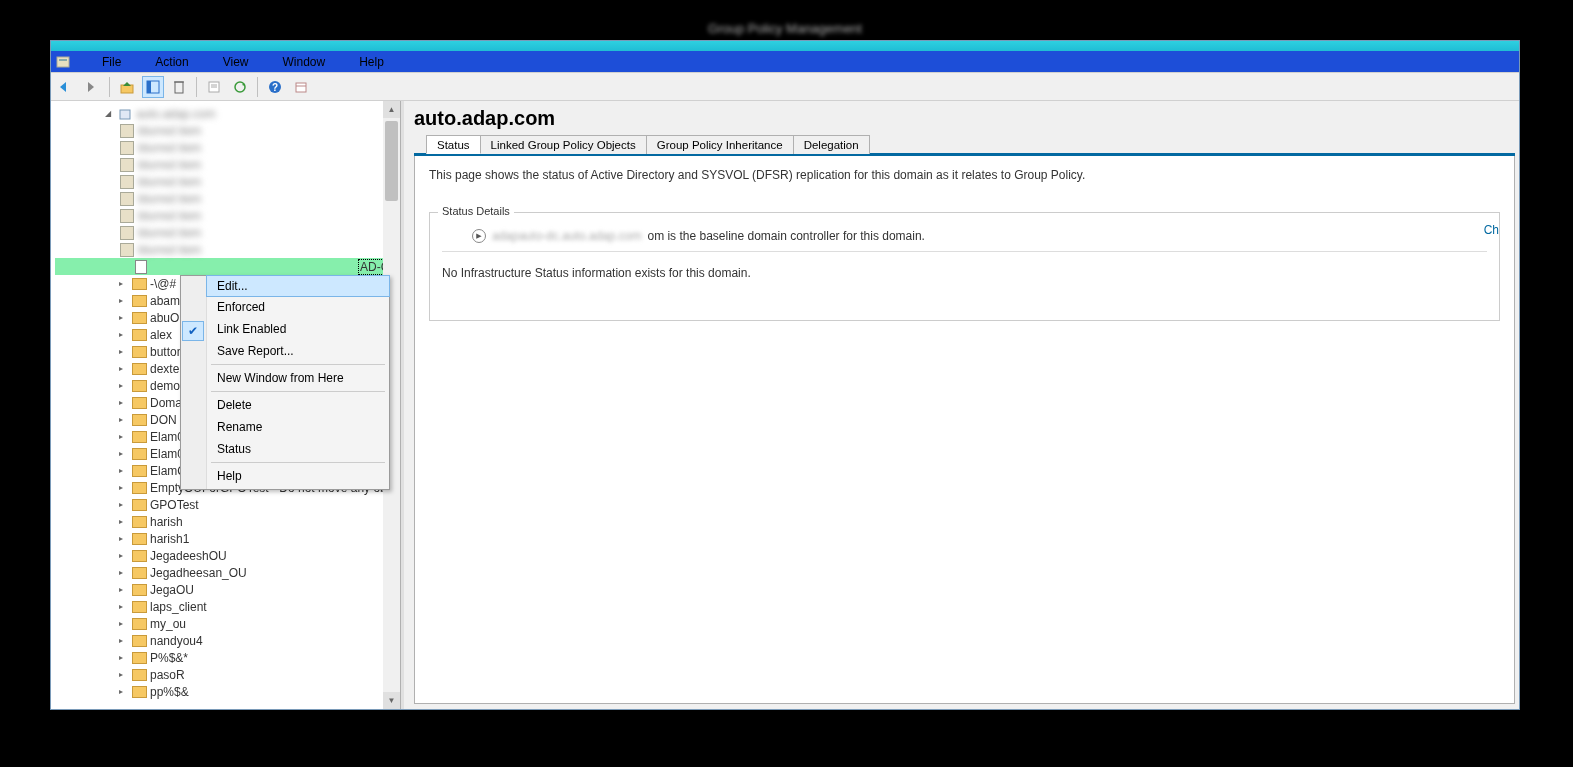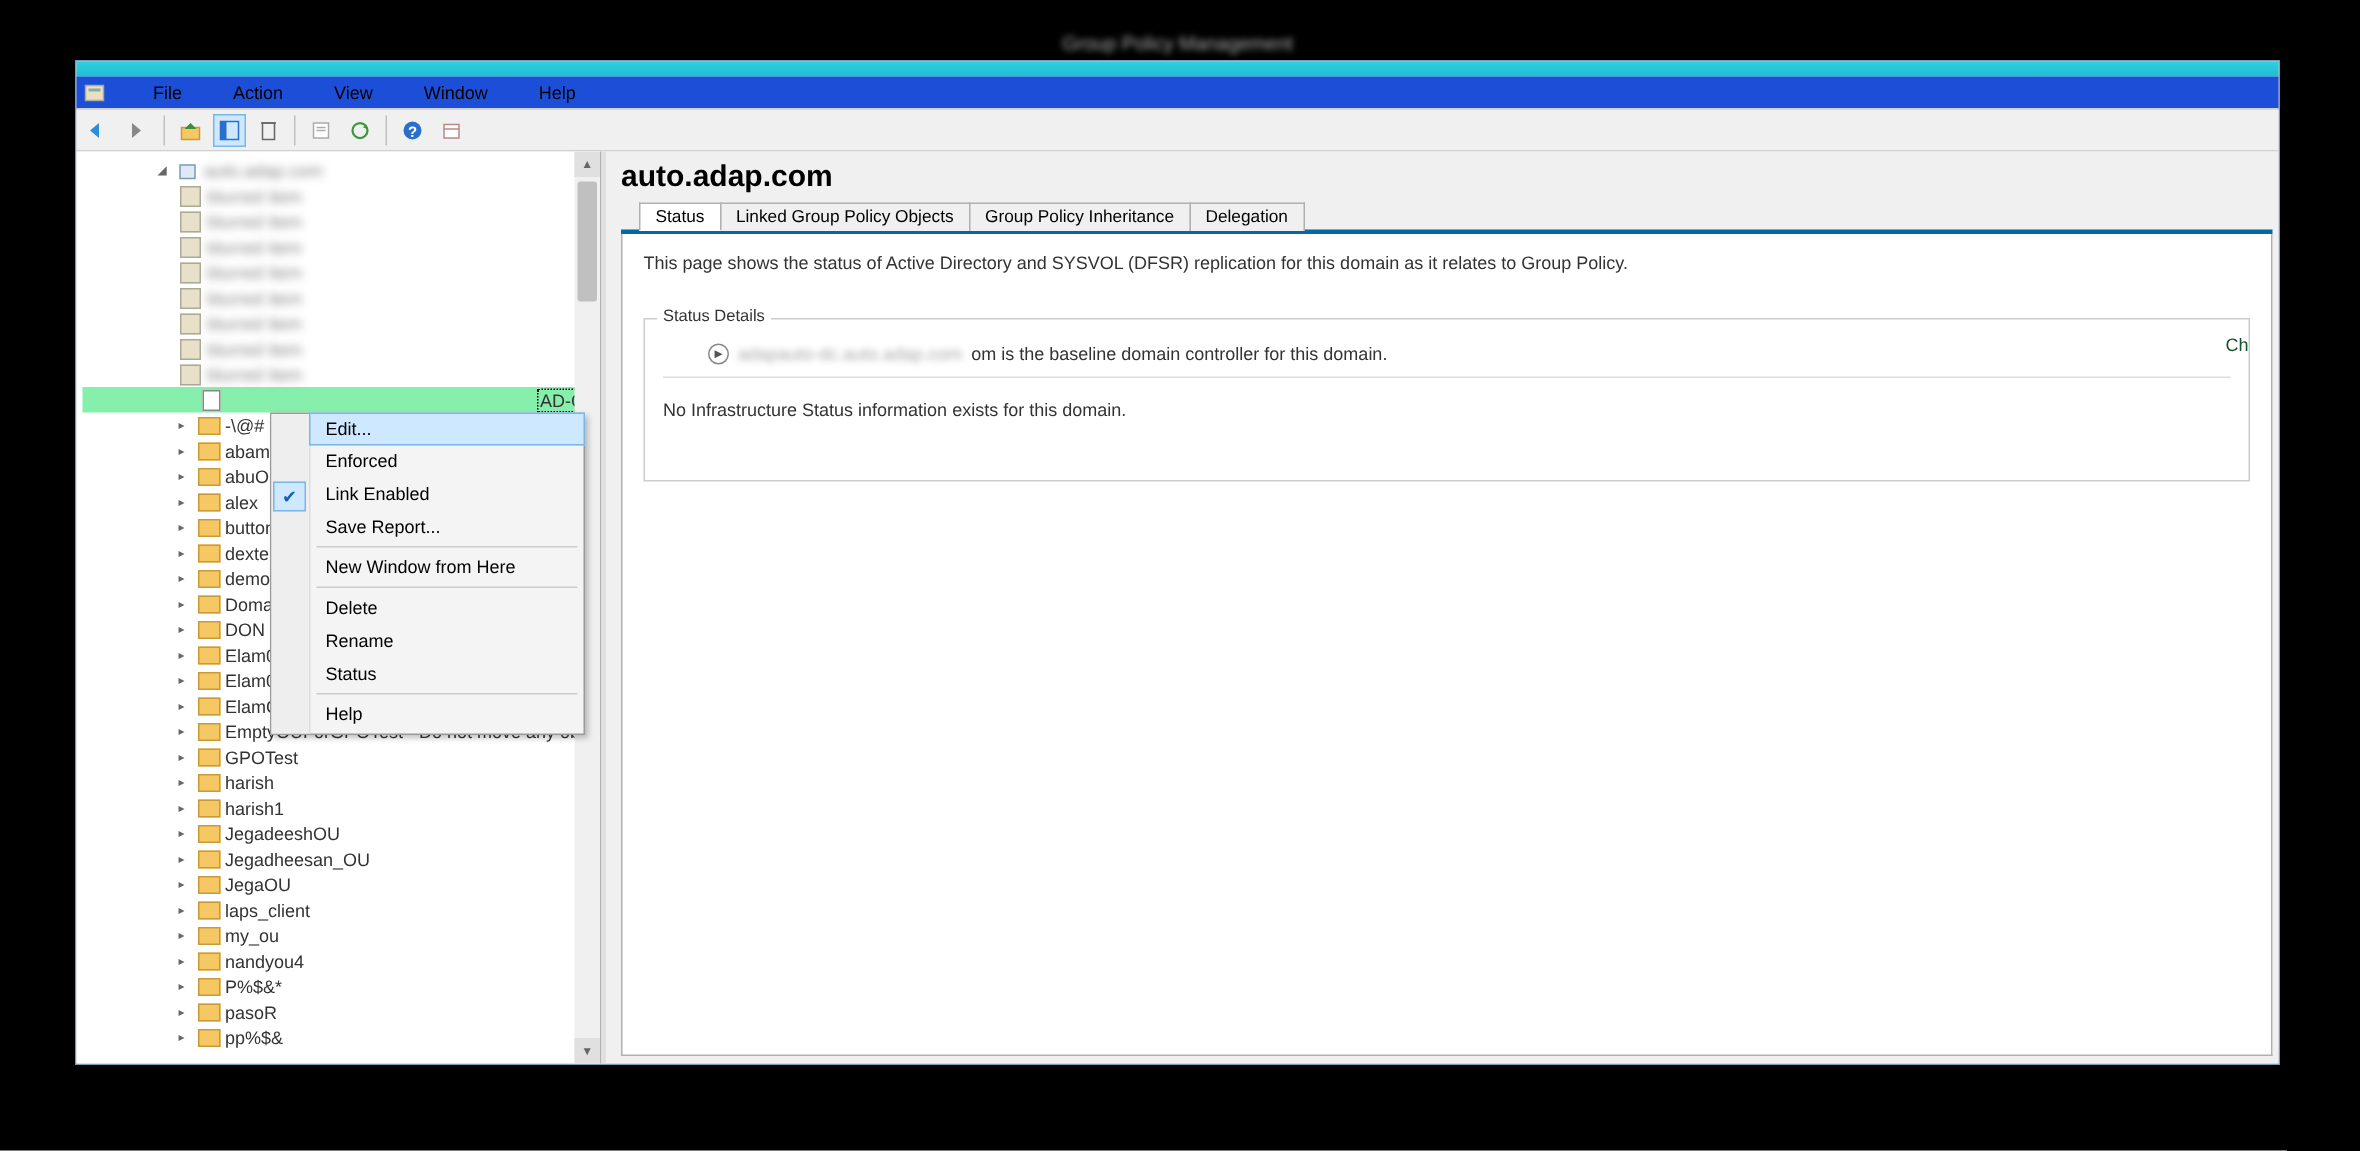--- a/index.html
+++ b/index.html
@@ -161,21 +161,21 @@
   }
   .status-box legend.sd {
     position:absolute; top:-8px; left:8px; background:#fff; padding:0 4px; font-size:11px;
   }
   .status-row {
     display:flex; align-items:center; gap:6px; margin:6px 0 6px 30px;
   }
   .status-row .play {
     width:14px;height:14px;border:1px solid #888;border-radius:7px; display:flex;align-items:center;justify-content:center;font-size:7px;color:#555;
   }
-  .link-change { position:absolute; right:0; top:10px; color:#14532d; cursor:pointer; }
+  .link-change { position:absolute; right:0; top:10px; color:#0369a1; cursor:pointer; }
   .infotext { margin-top:14px; }
 
   
   .context-menu {
     position:absolute;
     left:180px;
     top:275px;
     width:210px;
     background:#f4f4f4;
     border:1px solid #9a9a9a;

